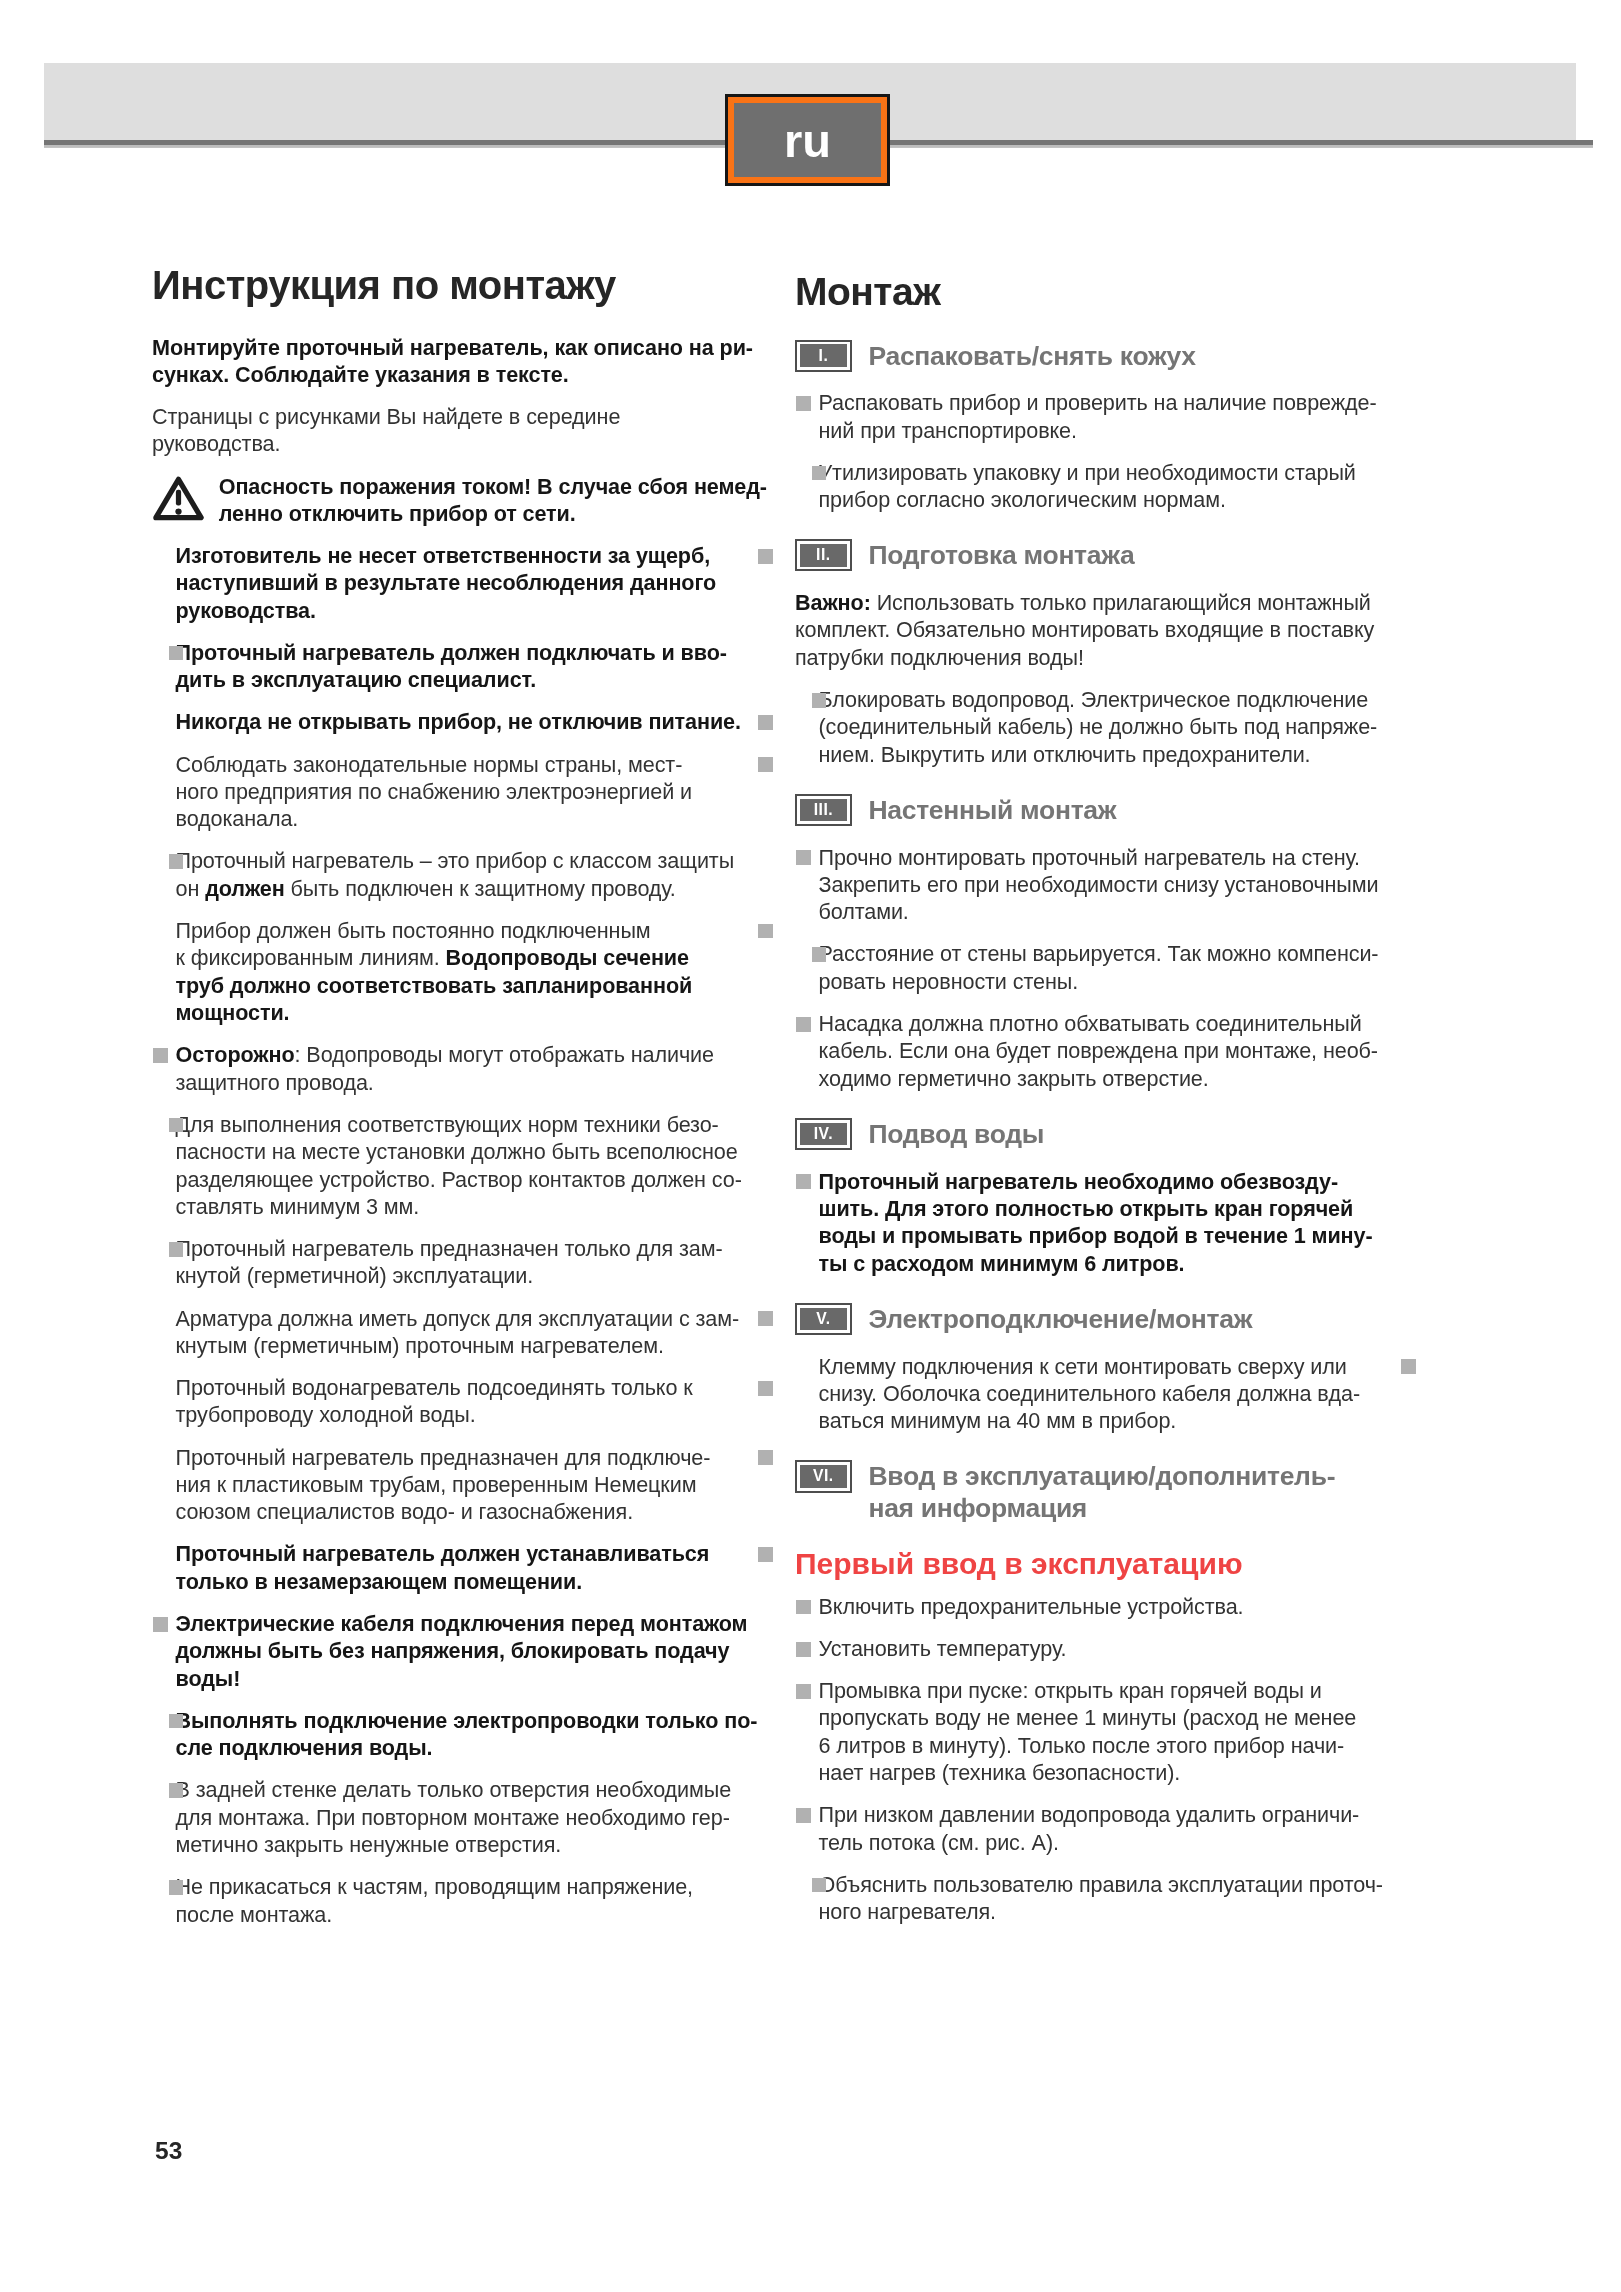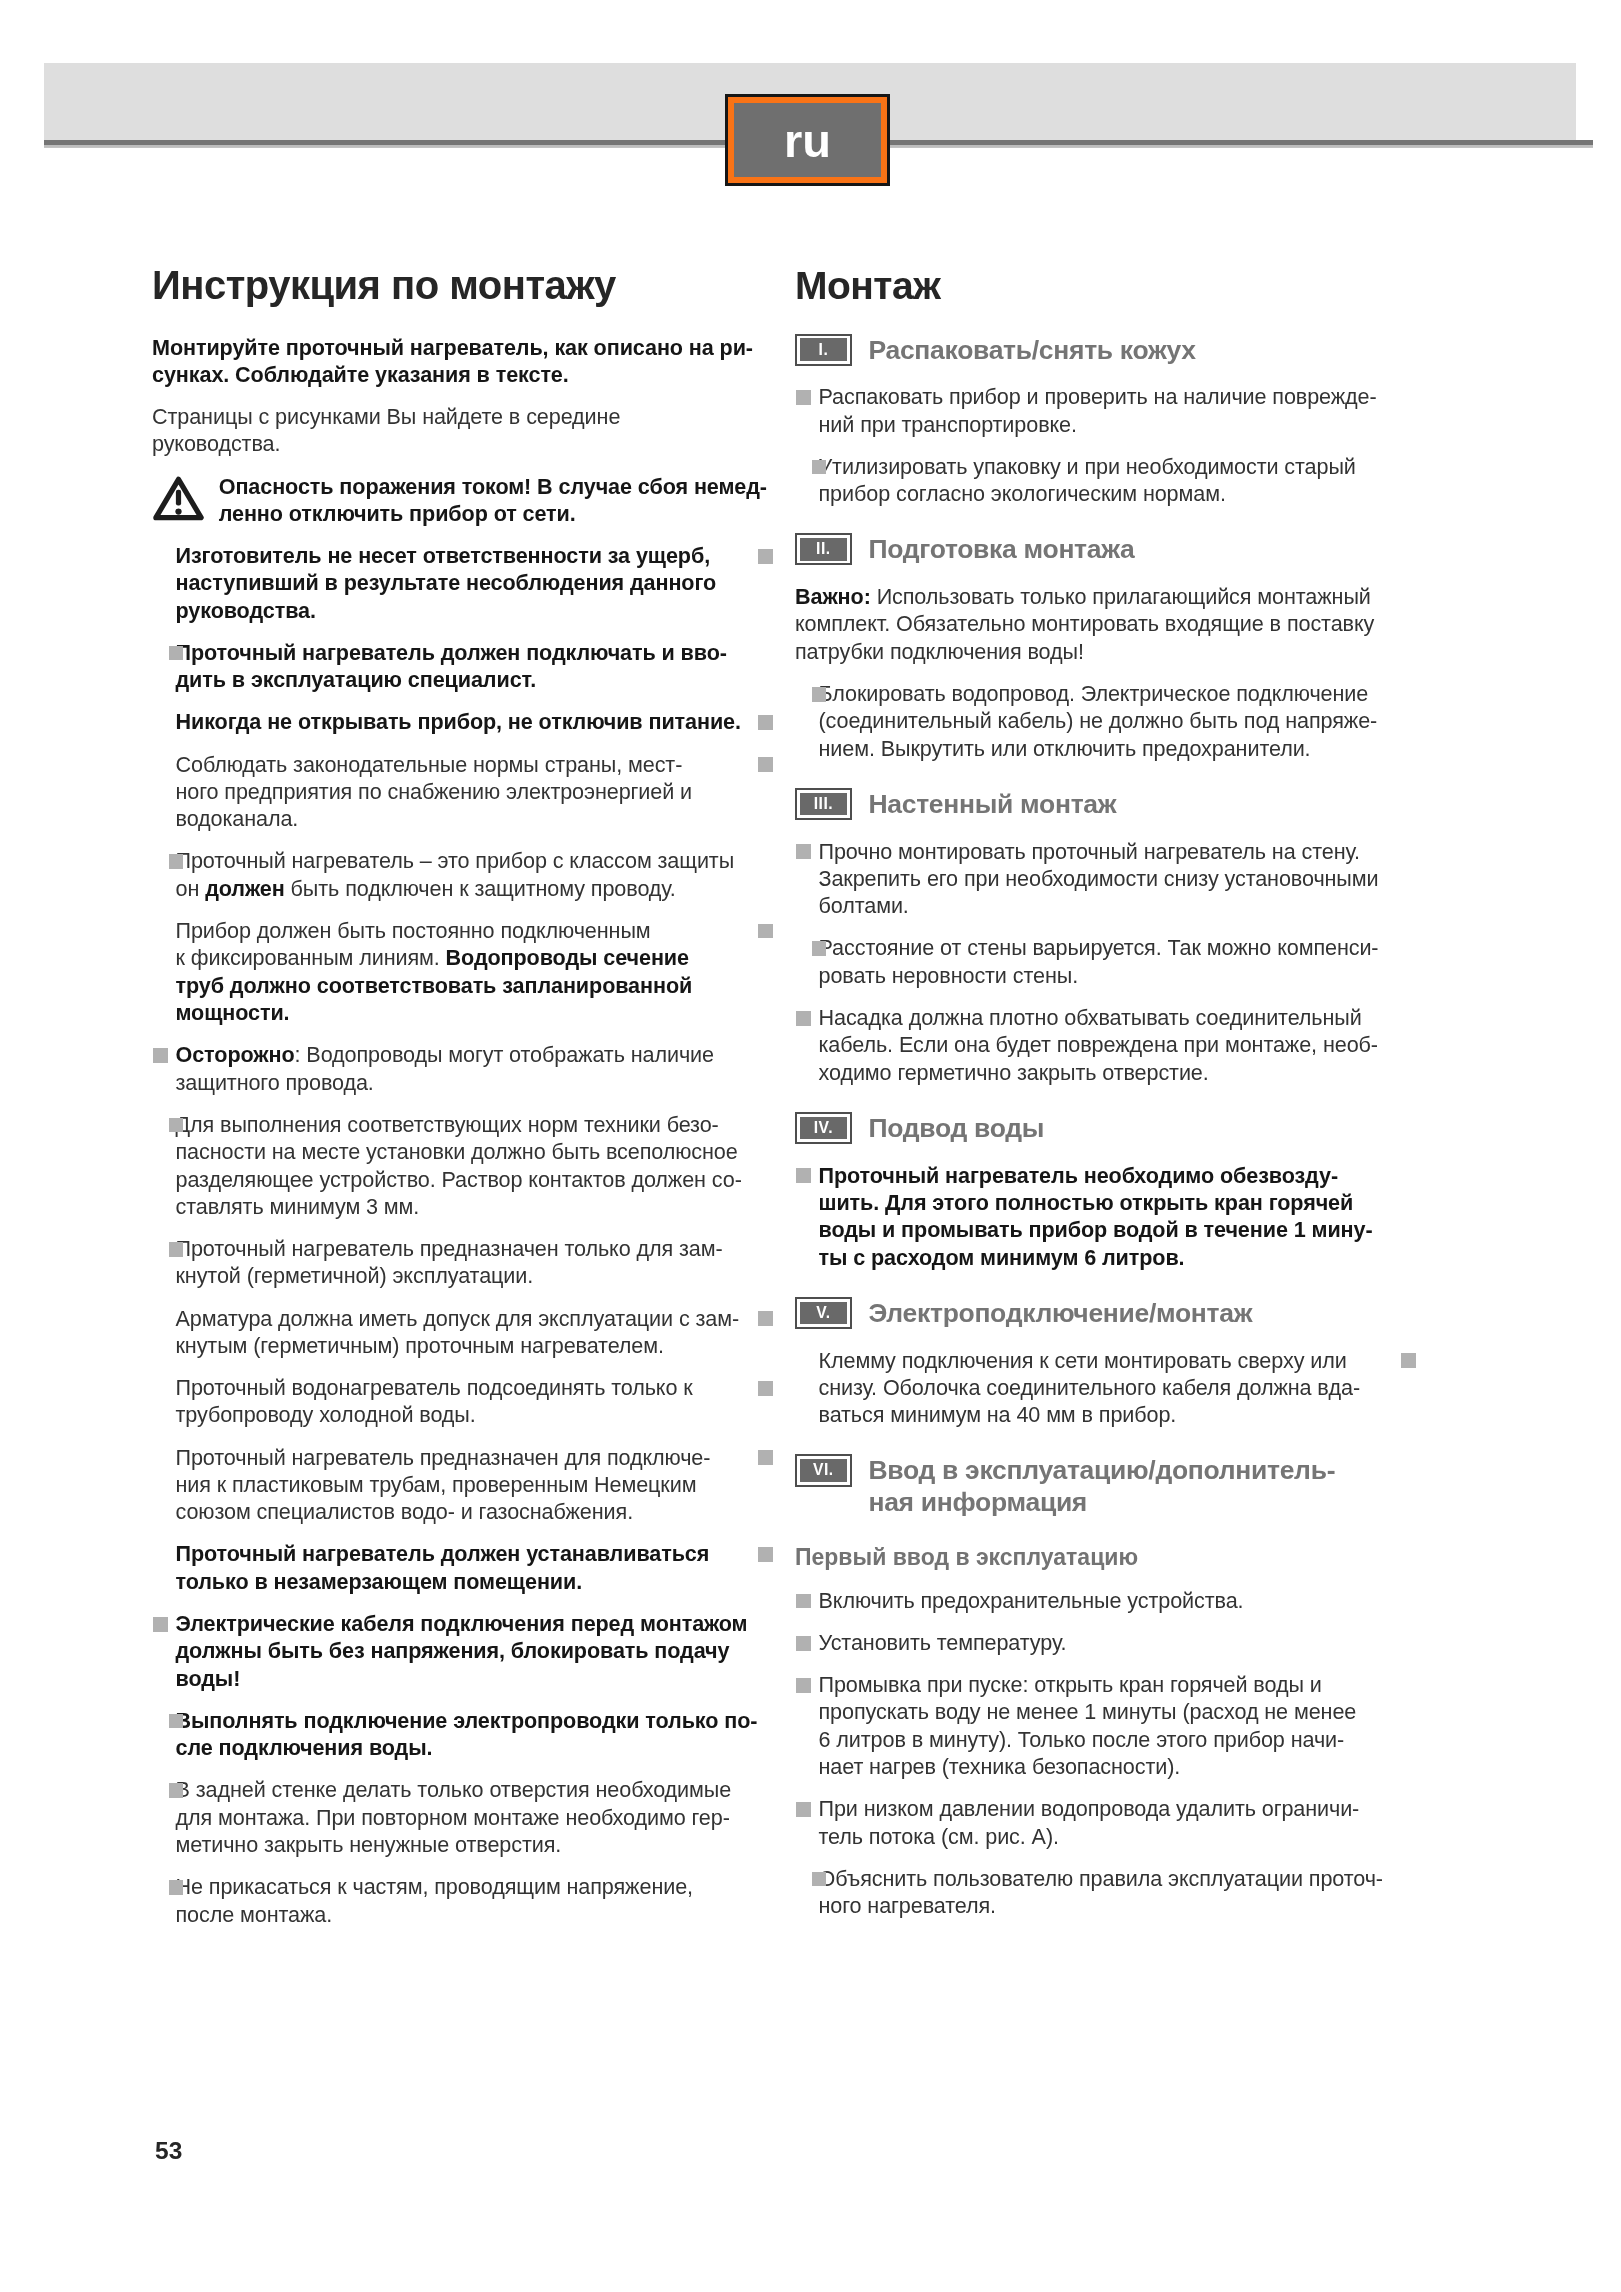--- a/index.html
+++ b/index.html
@@ -17,21 +17,21 @@
   .lang-tab-inner{
     width:100%;height:100%;background:#6f6f6f;display:flex;align-items:center;justify-content:center;
     color:#ffffff;font-weight:700;font-size:47px;line-height:1;
   }
   
   .columns{position:absolute;left:152px;top:263px;display:flex;gap:20px;}
   .col{width:623px;}
   
   h1{font-size:40px;line-height:45px;font-weight:700;color:#262626;margin:0 0 25.5px 0;letter-spacing:-0.5px;}
   h2{font-size:39px;line-height:45px;font-weight:700;color:#262626;margin:33px 0 21.6px 0;letter-spacing:-0.5px;}
-  h2.first{margin-top:0;}
+  h2.first{margin-top:6px;}
   .item{position:relative;font-size:21.6px;line-height:27.4px;margin:0 0 14.7px 0;letter-spacing:-0.1px;}
   .item.indent{padding-left:23.5px;}
   .item.style-bold{font-weight:700;color:#161616;}
   .b{font-weight:700;color:#161616;}
   .bullet{position:absolute;width:14.7px;height:14.7px;background:#b1b1b1;top:6.9px;}
   .marker-left .bullet{left:1px;}
   .marker-overlap .bullet{left:16.7px;z-index:2;}
   .marker-right .bullet{left:auto;right:2px;}
   
   .warning{display:flex;gap:13.7px;margin:5.9px 0 14.7px 0;align-items:flex-start;}
@@ -39,21 +39,21 @@
   .warning-text{font-size:21.6px;line-height:27.4px;font-weight:700;color:#161616;letter-spacing:-0.1px;}
   
   .section{display:flex;align-items:flex-start;margin:25.5px 0 17.6px 0;}
   .badge{flex:0 0 auto;border:2px solid #4e4e4e;background:#ffffff;padding:2.9px;}
   .badge-inner{
     width:47px;height:22.5px;background:#696969;color:#ffffff;
     display:flex;align-items:center;justify-content:center;
     font-size:15.7px;font-weight:700;letter-spacing:0.5px;
   }
   .section-heading{margin-left:16.7px;font-size:26.5px;line-height:32px;font-weight:700;color:#757575;letter-spacing:-0.3px;}
-  .subhead{font-size:23px;line-height:27.4px;font-weight:700;color:#737373;margin:25.5px 0 15.7px 0;}
+  .subhead{font-size:30px;line-height:27.4px;font-weight:700;color:#ef4444;margin:25.5px 0 15.7px 0;}
   
   .page-number{position:absolute;left:155px;top:2137px;font-size:24.5px;font-weight:700;color:#262626;}
 </style>
 </head>
 <body>
 
 <div class="band"></div>
 <div class="band-rule"></div>
 <div class="lang-tab">
   <div class="lang-tab-inner">ru</div>

